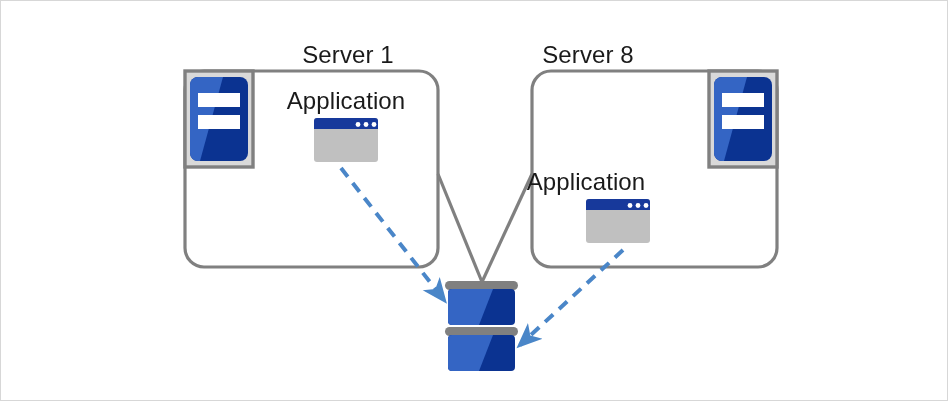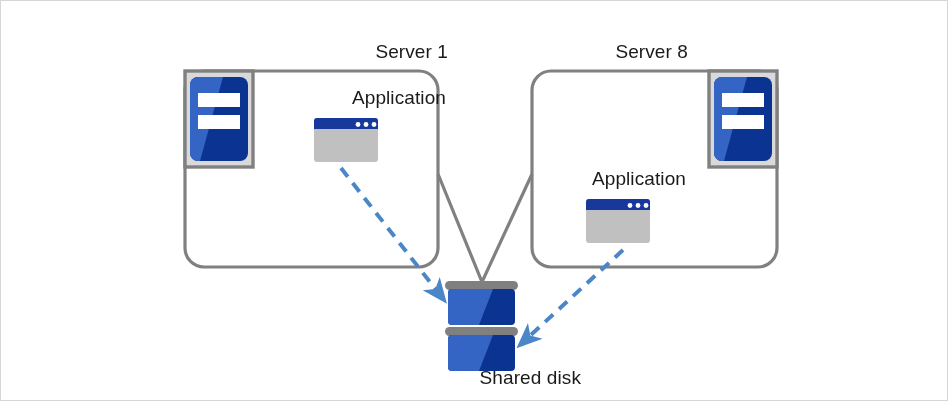--- a/index.html
+++ b/index.html
@@ -19,24 +19,24 @@
   }
   #svg-layer {
     position: absolute;
     inset: 0;
     width: 948px;
     height: 401px;
   }
   .diagram-label {
     position: absolute;
     font-family: "Liberation Sans", sans-serif;
-    font-size: 19px;
+    font-size: 24px;
     color: #1a1a1a;
     white-space: nowrap;
-    text-align: right;
+    text-align: center;
     letter-spacing: 0.1px;
   }
   #label-server1 { left: 247px; top: 40px; width: 200px; }
   #label-server2 { left: 487px; top: 40px; width: 200px; }
   #label-app1    { left: 245px; top: 86px; width: 200px; }
   #label-app2    { left: 485px; top: 167px; width: 200px; }
   #label-shared  { left: 380px; top: 366px; width: 200px; }
 </style>
 </head>
 <body>
@@ -136,15 +136,14 @@
   </svg>
 
   <div class="diagram-label" id="label-server1">Server 1</div>
 
   <div class="diagram-label" id="label-server2">Server 8</div>
 
   <div class="diagram-label" id="label-app1">Application</div>
 
   <div class="diagram-label" id="label-app2">Application</div>
 
-  <div class="diagram-label" id="label-shared">Shared disk</div>
 
 </div>
 
 </body></html>

